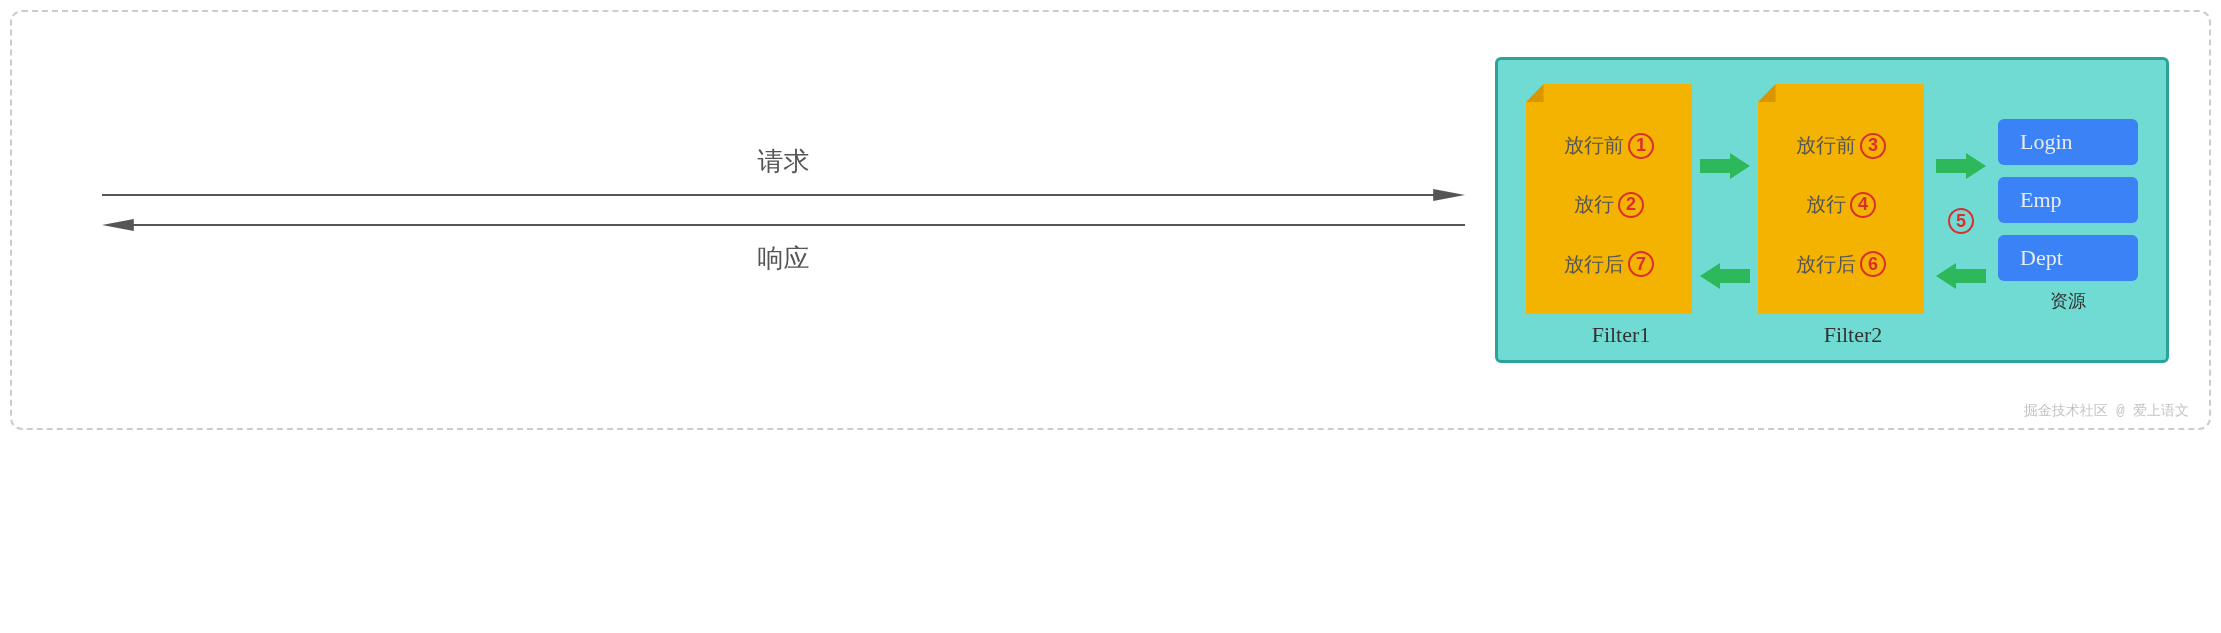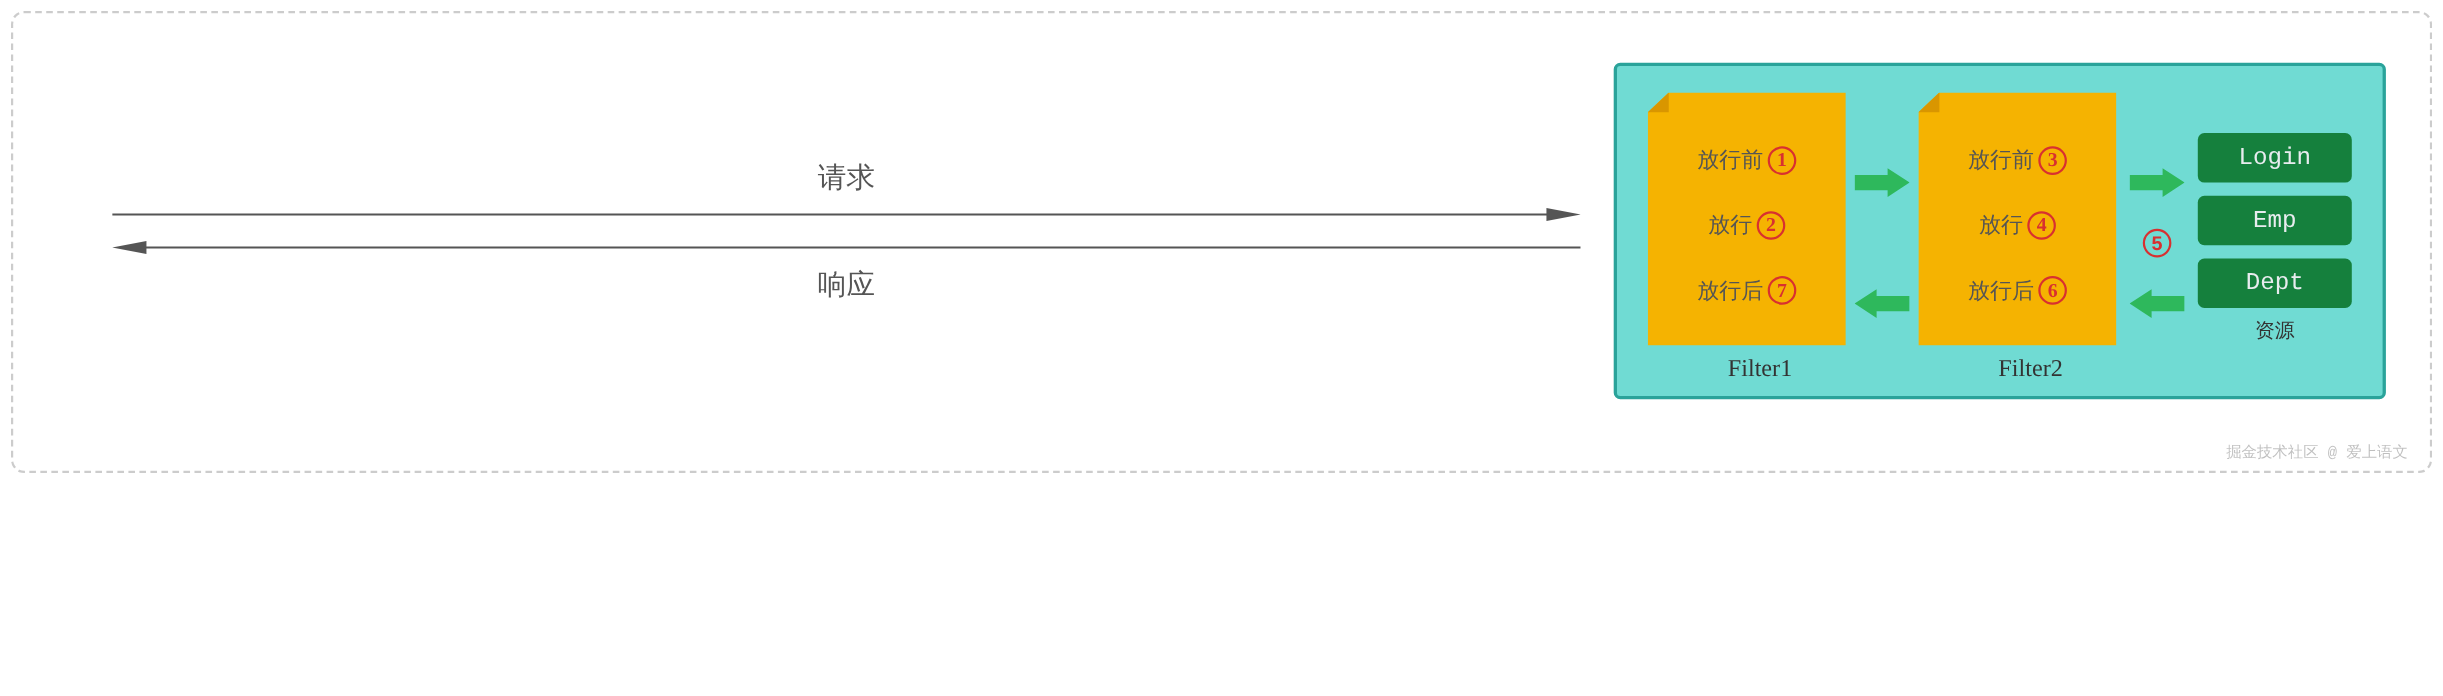--- a/index.html
+++ b/index.html
@@ -63,23 +63,22 @@
       gap: 8px;
     }
     .filter-group {
       display: flex;
       flex-direction: column;
       align-items: center;
       gap: 8px;
     }
     .filter-box {
       position: relative;
-      width: 180px;
+      width: 166px;
       height: 230px;
-      font-family: Liberation Serif, serif;
     }
     .filter-fold {
       position: absolute;
       top: 0;
       left: 0;
       width: 100%;
       height: 100%;
     }
     .filter-content {
       position: absolute;
@@ -142,27 +141,26 @@
       flex-direction: column;
       align-items: center;
       gap: 8px;
     }
     .resource-stack {
       display: flex;
       flex-direction: column;
       gap: 12px;
     }
     .resource-box {
-      background: #15803d;
+      background: #3b82f6;
       color: #e8ecef;
       border-radius: 6px;
       padding: 10px 22px;
-      font-family: Liberation Mono, monospace;
+      font-family: Liberation Serif, serif;
       font-size: 22px;
-      text-align: center;
       min-width: 140px;
     }
     .resources-label {
       font-size: 18px;
       color: #333;
     }
     .watermark {
       position: absolute;
       bottom: 8px;
       right: 20px;

